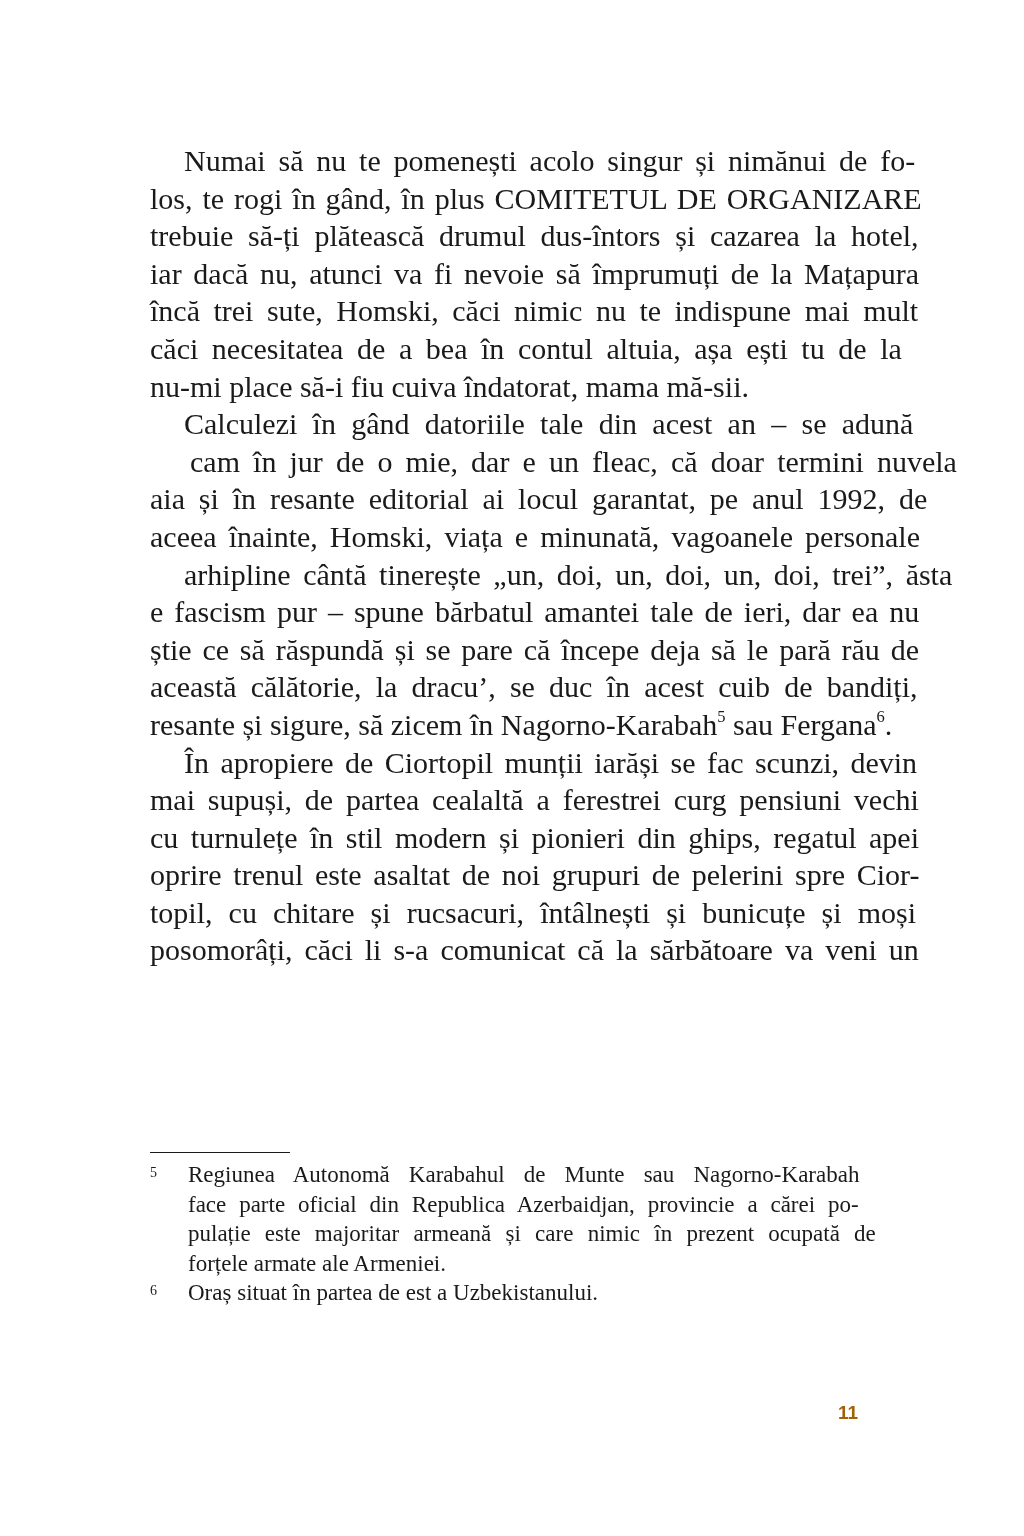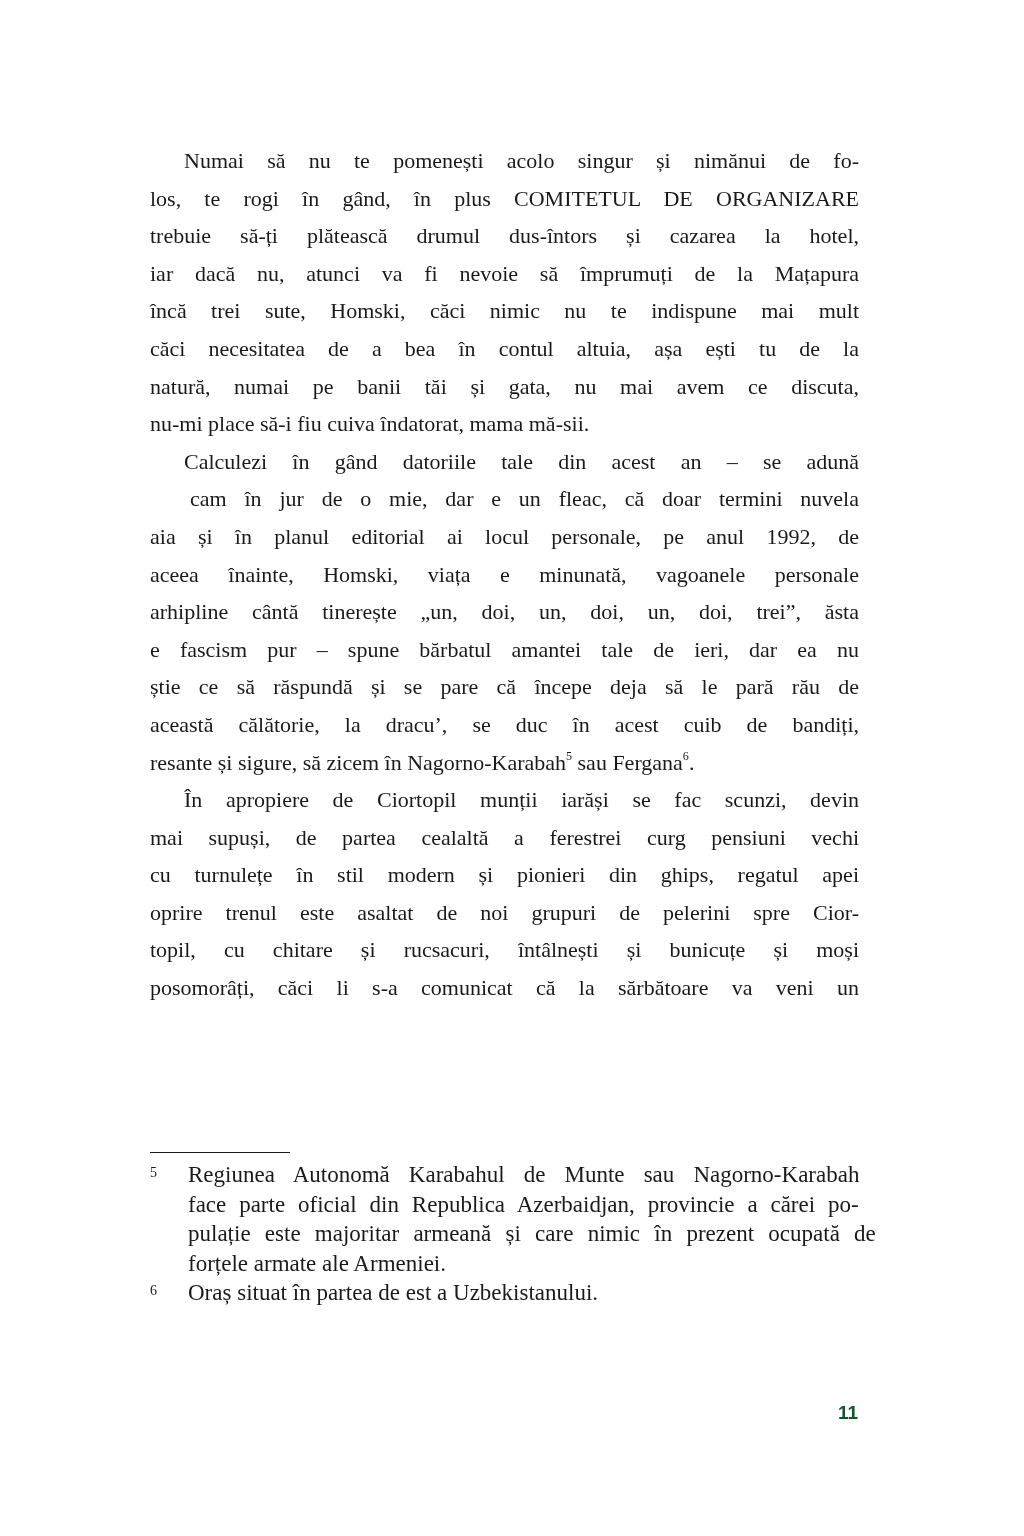--- a/index.html
+++ b/index.html
@@ -1,66 +1,65 @@
 <!DOCTYPE html>
 <html><head>
   <meta charset="utf-8">
   <style>
     html, body { margin: 0; padding: 0; background: #ffffff; }
     body { width: 1024px; height: 1536px; position: relative; overflow: hidden; }
     .page { position: absolute; left: 0; top: 0; width: 1024px; height: 1536px; background: #fff; color: #1a1a1a; }
     .body-text {
       position: absolute; left: 150px; top: 142px; width: 709px;
       font-family: "Liberation Serif", "DejaVu Serif", serif;
-      font-size: 22px; line-height: 37.6px; text-align: justify;
+      font-size: 30px; line-height: 37.6px; text-align: justify;
       hyphens: manual;
     }
     .line { display: block; text-align: justify; text-align-last: justify; white-space: nowrap; height: 37.6px; }
     .line.last { text-align-last: left; }
     .line.indent { padding-left: 34px; }
     sup { font-size: 0.55em; line-height: 0; position: relative; top: -0.1em; vertical-align: super; }
     .rule { position: absolute; left: 150px; top: 1152px; width: 140px; height: 0; border-top: 1.5px solid #1a1a1a; }
     .footnotes {
       position: absolute; left: 150px; top: 1160px; width: 709px;
       font-family: "Liberation Serif", "DejaVu Serif", serif;
       font-size: 23px; line-height: 29.5px; color: #1a1a1a;
     }
     .fn { position: relative; padding-left: 38px; }
     .fn .num { position: absolute; left: 0; top: -2px; font-size: 14px; }
     .fn .fline { display: block; white-space: nowrap; }
     .page-number {
       position: absolute; left: 838px; top: 1402px;
       font-family: "Liberation Sans", "DejaVu Sans", sans-serif;
-      font-size: 19px; font-weight: bold; color: #14532d;
+      font-size: 19px; font-weight: bold; color: #a16207;
     }
   </style>
 </head>
 <body>
 
 <div class="page">
 
   <div class="body-text">
 
     <div>
       <span class="line indent" style="white-space: nowrap; display: block; word-spacing: 5.3px;">Numai să nu te pomenești acolo singur și nimănui de fo-</span>
       <span class="line" style="white-space: nowrap; display: block; word-spacing: 2.44444px;">los, te rogi în gând, în plus COMITETUL DE ORGANIZARE</span>
       <span class="line" style="white-space: nowrap; display: block; word-spacing: 7.25px;">trebuie să-ți plătească drumul dus-întors și cazarea la hotel,</span>
       <span class="line" style="white-space: nowrap; display: block; word-spacing: 4.18182px;">iar dacă nu, atunci va fi nevoie să împrumuți de la Mațapura</span>
       <span class="line" style="white-space: nowrap; display: block; word-spacing: 6px;">încă trei sute, Homski, căci nimic nu te indispune mai mult</span>
       <span class="line" style="white-space: nowrap; display: block; word-spacing: 6.08333px;">căci necesitatea de a bea în contul altuia, așa ești tu de la</span>
-      <span class="line" style="white-space: nowrap; display: block; word-spacing: 6.54545px;">natură, numai pe banii tăi și gata, nu mai avem ce discuta,</span>
       <span class="line last">nu-mi place să-i fiu cuiva îndatorat, mama mă-sii.</span>
     </div>
 
     <div>
       <span class="line indent" style="white-space: nowrap; display: block; word-spacing: 7.8px;">Calculezi în gând datoriile tale din acest an – se adună</span>
       <span class="line" style="white-space: nowrap; display: block; word-spacing: 5.61538px; margin-left: 40px;">cam în jur de o mie, dar e un fleac, că doar termini nuvela</span>
-      <span class="line" style="white-space: nowrap; display: block; word-spacing: 6.36364px;">aia și în planul editorial ai locul personale, pe anul 1992, de</span>
+      <span class="line" style="white-space: nowrap; display: block; word-spacing: 6.36364px;">aia și în resante editorial ai locul garantat, pe anul 1992, de</span>
       <span class="line" style="white-space: nowrap; display: block; word-spacing: 4.57143px;">aceea înainte, Homski, viața e minunată, vagoanele personale</span>
-      <span class="line" style="white-space: nowrap; display: block; word-spacing: 5.1px;">arhipline cântă tinerește „un, doi, un, doi, un, doi, trei”, ăsta</span>
+      <span class="line" style="white-space: nowrap; display: block; word-spacing: 5.1px; margin-left: 34px;">arhipline cântă tinerește „un, doi, un, doi, un, doi, trei”, ăsta</span>
       <span class="line" style="white-space: nowrap; display: block; word-spacing: 3.5px;">e fascism pur – spune bărbatul amantei tale de ieri, dar ea nu</span>
       <span class="line" style="white-space: nowrap; display: block; word-spacing: 3.28571px;">știe ce să răspundă și se pare că începe deja să le pară rău de</span>
       <span class="line" style="white-space: nowrap; display: block; word-spacing: 6.7px;">această călătorie, la dracu’, se duc în acest cuib de bandiți,</span>
       <span class="line last"><span>resante și sigure, să zicem în Nagorno-Karabah</span><sup>5</sup><span> sau Fergana</span><sup>6</sup><span>.</span></span>
     </div>
 
     <div>
       <span class="line indent" style="white-space: nowrap; display: block; word-spacing: 3.88889px;">În apropiere de Ciortopil munții iarăși se fac scunzi, devin</span>
       <span class="line" style="white-space: nowrap; display: block; word-spacing: 5.33333px;">mai supuși, de partea cealaltă a ferestrei curg pensiuni vechi</span>
       <span class="line" style="white-space: nowrap; display: block; word-spacing: 5px;">cu turnulețe în stil modern și pionieri din ghips, regatul apei</span>

